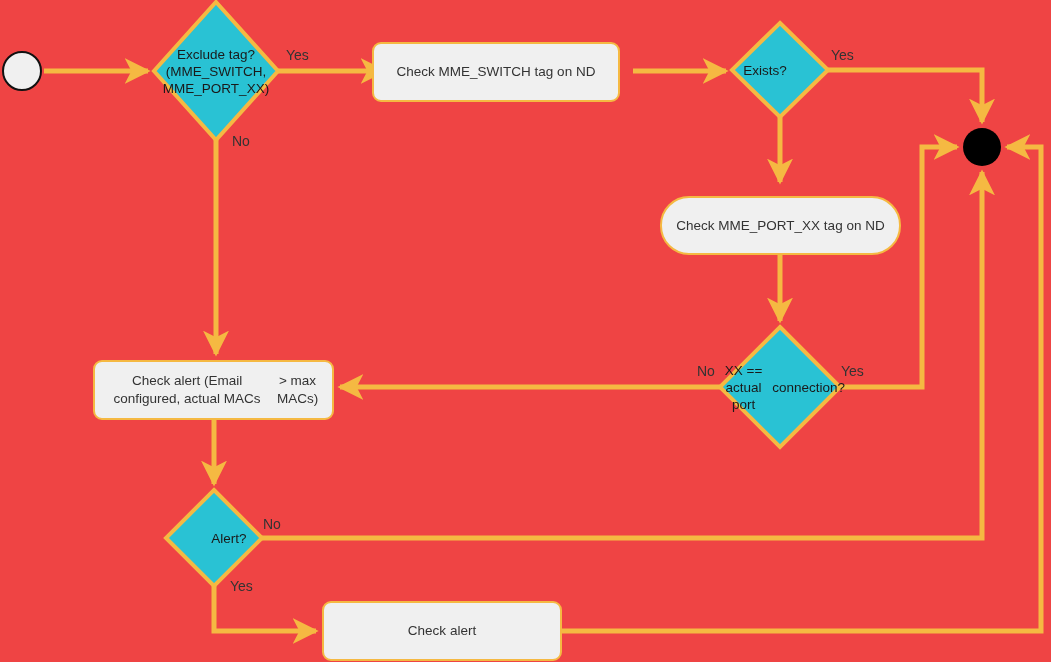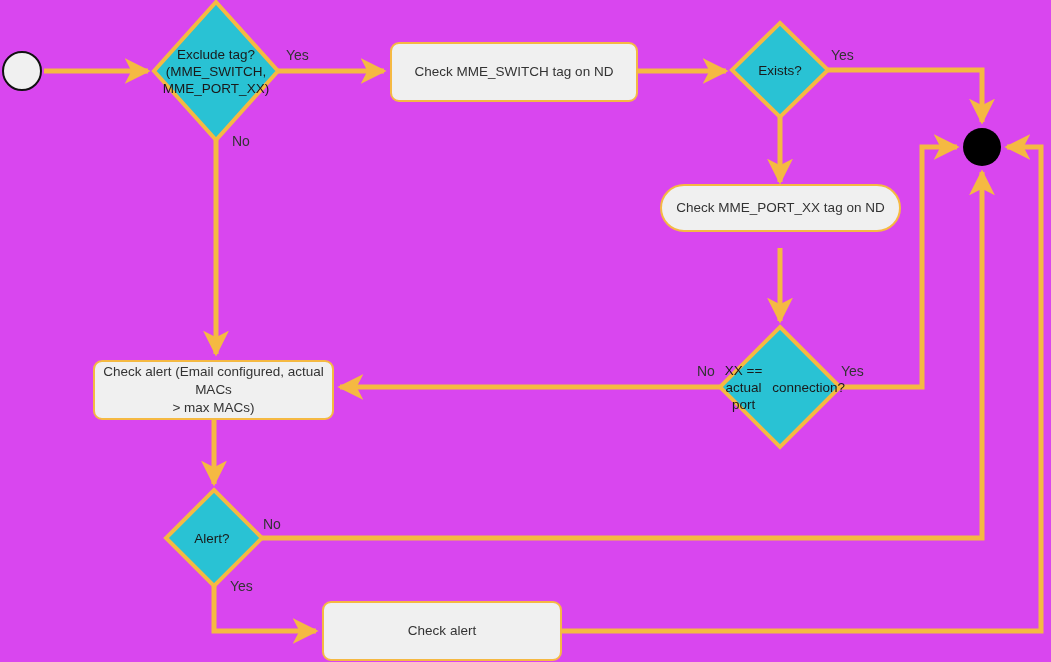--- a/index.html
+++ b/index.html
@@ -7,21 +7,21 @@
     padding: 0;
     background: #ffffff;
   }
   body {
     font-family: "Liberation Sans", sans-serif;
   }
   #canvas {
     position: relative;
     width: 1051px;
     height: 662px;
-    background: #d946ef;
+    background: #ef4444;
     overflow: hidden;
   }
   #flow-svg {
     position: absolute;
     left: 0;
     top: 0;
     width: 1051px;
     height: 662px;
   }
   .edge-path {
@@ -125,42 +125,42 @@
   <div class="node-start" style="left:2px; top:51px; width:40px; height:40px;"></div>
 
   <div class="node-end" style="left:963px; top:128px; width:38px; height:38px;"></div>
 
   <div class="node-decision-label" style="left:151px; top:42px; width:130px; height:58px; flex-direction:column;">
     <span>Exclude tag?</span>
     <span>(MME_SWITCH,</span>
     <span>MME_PORT_XX)</span>
   </div>
 
-  <div class="node-decision-label" style="left:735px; top:61px; width:90px; height:18px;">
+  <div class="node-decision-label" style="left:720px; top:61px; width:90px; height:18px;">
     <span>Exists?</span>
   </div>
 
   <div class="node-decision-label" style="left:715px; top:369px; width:130px; height:36px; flex-direction:row;">
     <span>XX == actual port</span>
     <span>connection?</span>
   </div>
 
-  <div class="node-decision-label" style="left:167px; top:529px; width:90px; height:18px;">
+  <div class="node-decision-label" style="left:184px; top:529px; width:90px; height:18px;">
     <span>Alert?</span>
   </div>
 
-  <div class="node-process" style="left:390px; top:42px; width:248px; height:60px;text-align:center;">
+  <div class="node-process" style="left:372px; top:42px; width:248px; height:60px;text-align:center;">
     <span>Check MME_SWITCH tag on ND</span>
   </div>
 
-  <div class="node-process" style="left:660px; top:184px; width:241px; height:48px;border-radius:29px;">
+  <div class="node-process" style="left:660px; top:196px; width:241px; height:59px;border-radius:29px;">
     <span>Check MME_PORT_XX tag on ND</span>
   </div>
 
-  <div class="node-process" style="left:93px; top:360px; width:241px; height:60px; flex-direction:column;">
+  <div class="node-process" style="left:93px; top:360px; width:241px; height:60px; ">
     <span>Check alert (Email configured, actual MACs</span>
     <span>&gt; max MACs)</span>
   </div>
 
   <div class="node-process" style="left:322px; top:601px; width:240px; height:60px;">
     <span>Check alert</span>
   </div>
 
   <div class="edge-label" style="left:286px; top:48px;">Yes</div>
   <div class="edge-label" style="left:232px; top:134px;">No</div>

